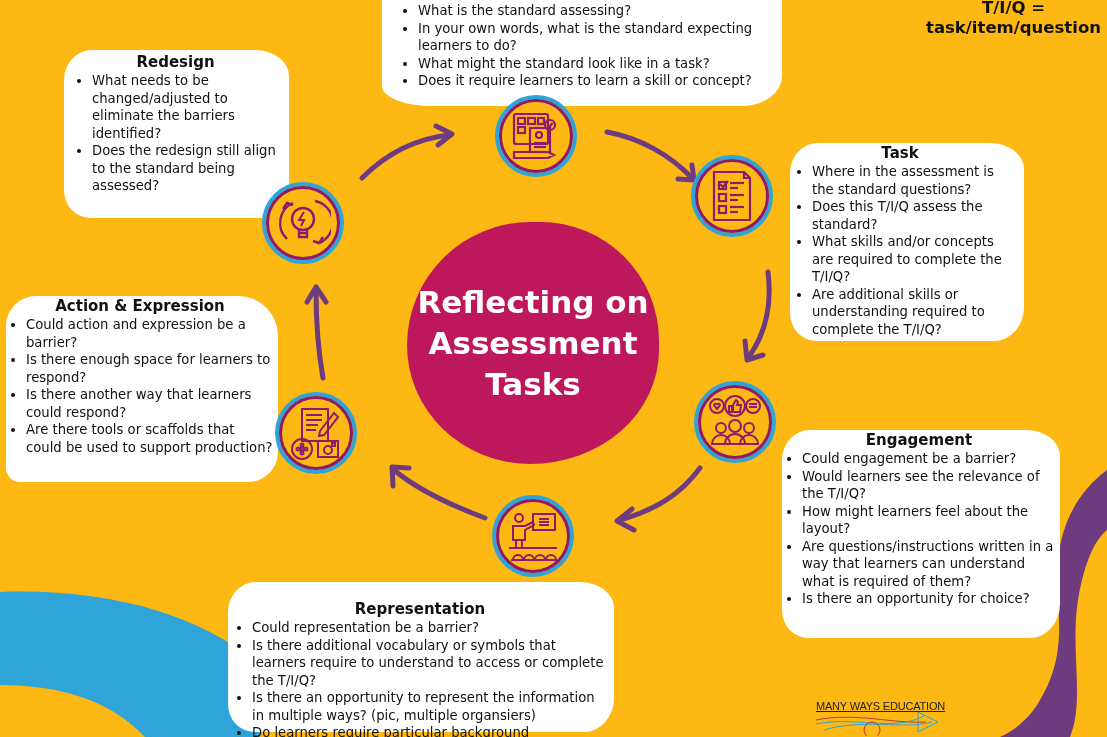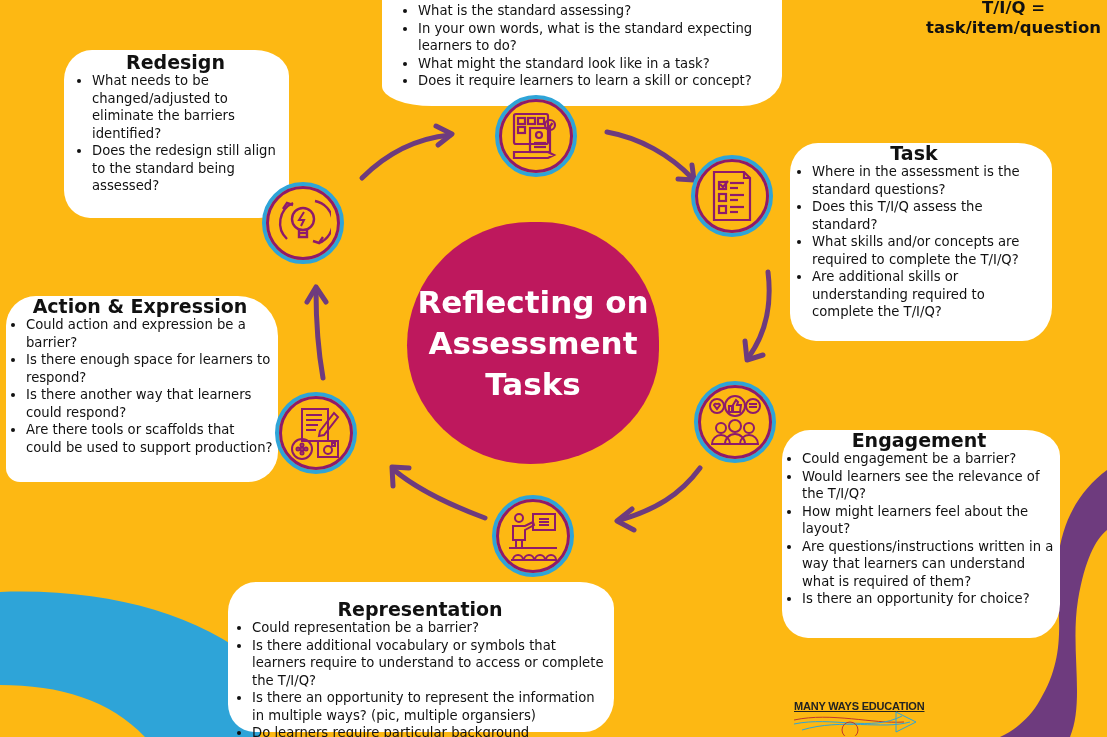--- a/index.html
+++ b/index.html
@@ -10,21 +10,21 @@
     color:#111;
   }
   .bg-svg { position:absolute; left:0; top:0; }
   .card {
     position:absolute; background:#fff;
     border-radius:28px 34px 30px 26px / 30px 26px 34px 28px;
     box-sizing:border-box;
     font-size:13.2px; line-height:17.5px;
   }
   .card h3 {
-    margin:0; text-align:center; font-size:19px; line-height:20px;
+    margin:0; text-align:center; font-size:15px; line-height:20px;
     font-weight:bold; color:#111;
   }
   .card ul { margin:0; padding-left:20px; }
   .card li { margin:0; }
   .legend {
     position:absolute; right:6px; top:-2px; text-align:center;
     font-weight:bold; font-size:16.5px; line-height:20px; color:#111;
   }
   .center-blob {
     position:absolute; left:407px; top:222px; width:252px; height:242px;
@@ -39,22 +39,22 @@
   .node {
     position:absolute; width:82px; height:82px; border-radius:50%;
     background:#FDB813; border:4px solid #2EA4D8; box-sizing:border-box;
   }
   .node-inner {
     position:absolute; left:0; top:0; right:0; bottom:0;
     border-radius:50%; border:3px solid #8E1A6B;
   }
   .node svg { position:absolute; left:9px; top:9px; }
   .logo {
-    position:absolute; left:794px; top:700px;
-    font-family:"Liberation Sans", sans-serif; font-weight:bold;
+    position:absolute; left:816px; top:700px;
+    font-family:"Liberation Sans", sans-serif; font-weight:normal;
     font-size:11px; color:#222; letter-spacing:-0.2px;
   }
 </style>
 </head>
 <body>
 
 <svg class="bg-svg" width="1107" height="737">
 
   <path d="M0,592 C110,588 200,615 260,665 L260,737 L145,737 C110,700 60,685 0,685 Z" fill="#2EA4D8"></path>
 
@@ -91,21 +91,21 @@
 </div>
 
 <div class="card" style="left:64px; top:50px; width:225px; height:168px; padding:2px 10px 0 8px;">
   <h3>Redesign</h3>
   <ul>
     <li>What needs to be changed/adjusted to eliminate the barriers identified?</li>
     <li>Does the redesign still align to the standard being assessed?</li>
   </ul>
 </div>
 
-<div class="card" style="left:790px; top:143px; width:262px; height:198px; padding:0 16px 0 2px;">
+<div class="card" style="left:790px; top:143px; width:234px; height:198px; padding:0 16px 0 2px;">
   <h3>Task</h3>
   <ul>
     <li>Where in the assessment is the standard questions?</li>
     <li>Does this T/I/Q assess the standard?</li>
     <li>What skills and/or concepts are required to complete the T/I/Q?</li>
     <li>Are additional skills or understanding required to complete the T/I/Q?</li>
   </ul>
 </div>
 
 <div class="card" style="left:6px; top:296px; width:272px; height:186px; padding:0 4px 0 0; border-radius:30px 40px 30px 14px;">

